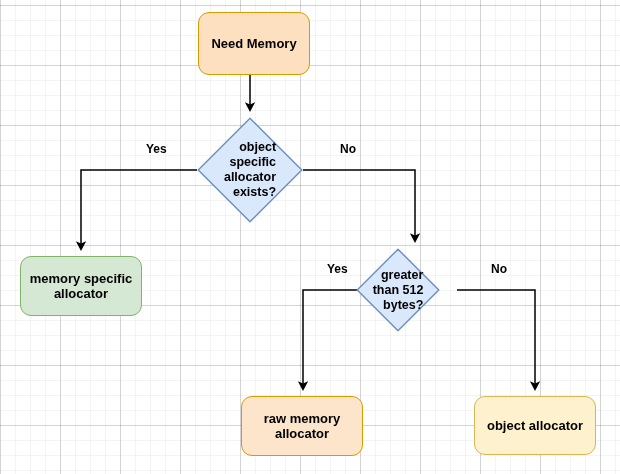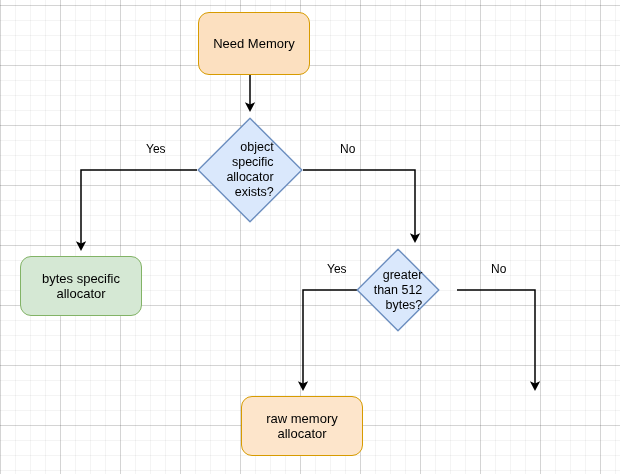--- a/index.html
+++ b/index.html
@@ -22,20 +22,21 @@
       linear-gradient(to right, rgba(0,0,0,0.045) 1px, transparent 1px),
       linear-gradient(to bottom, rgba(0,0,0,0.045) 1px, transparent 1px),
       linear-gradient(to right, rgba(0,0,0,0.13) 1px, transparent 1px),
       linear-gradient(to bottom, rgba(0,0,0,0.13) 1px, transparent 1px);
     background-size:
       15px 15px,
       15px 15px,
       60px 60px,
       60px 60px;
     background-position: 0px 5px, 0px 5px, 0px 5px, 0px 5px;
+    font-weight: bold;
   }
   #edges {
     position: absolute;
     left: 0;
     top: 0;
     width: 620px;
     height: 474px;
   }
   .node {
     position: absolute;
@@ -113,35 +114,36 @@
   <div class="diamond-wrap" style="left:197px; top:117px; width:106px; height:106px;">
     <svg class="diamond-shape" width="106" height="106" viewBox="0 0 106 106" xmlns="http://www.w3.org/2000/svg">
       <polygon points="53,1.2 104.8,53 53,104.8 1.2,53" fill="#dae8fc" stroke="#6c8ebf" stroke-width="1.4" stroke-linejoin="round"></polygon>
     </svg>
     <div class="diamond-label">object
 specific
 allocator
 exists?</div>
   </div>
 
-  <div class="node box" style="left:20px; top:256px; width:122px; height:60px; background:#d5e8d4; border-color:#82b366;">bytes specific
+  <div class="node box" style="left:20px; top:256px; width:122px; height:60px; background:#d5e8d4; border-color:#82b366;">memory specific
 allocator</div>
 
   <div class="diamond-wrap" style="left:356px; top:248px; width:84px; height:84px;">
     <svg class="diamond-shape" width="84" height="84" viewBox="0 0 84 84" xmlns="http://www.w3.org/2000/svg">
       <polygon points="42,1.2 82.8,42 42,82.8 1.2,42" fill="#dae8fc" stroke="#6c8ebf" stroke-width="1.4" stroke-linejoin="round"></polygon>
     </svg>
     <div class="diamond-label">greater
 than 512
 bytes?</div>
   </div>
 
   <div class="node box" style="left:241px; top:396px; width:122px; height:60px; background:#fde5cb; border-color:#d79b00;">raw memory
 allocator</div>
 
+  <div class="node box" style="left:474px; top:396px; width:122px; height:59px; background:#fdf2cd; border-color:#d6b656;">object allocator</div>
 
   <div class="edge-label" style="left:146px; top:142px;">Yes</div>
 
   <div class="edge-label" style="left:340px; top:142px;">No</div>
 
   <div class="edge-label" style="left:327px; top:262px;">Yes</div>
 
   <div class="edge-label" style="left:491px; top:262px;">No</div>
 
 </div>

